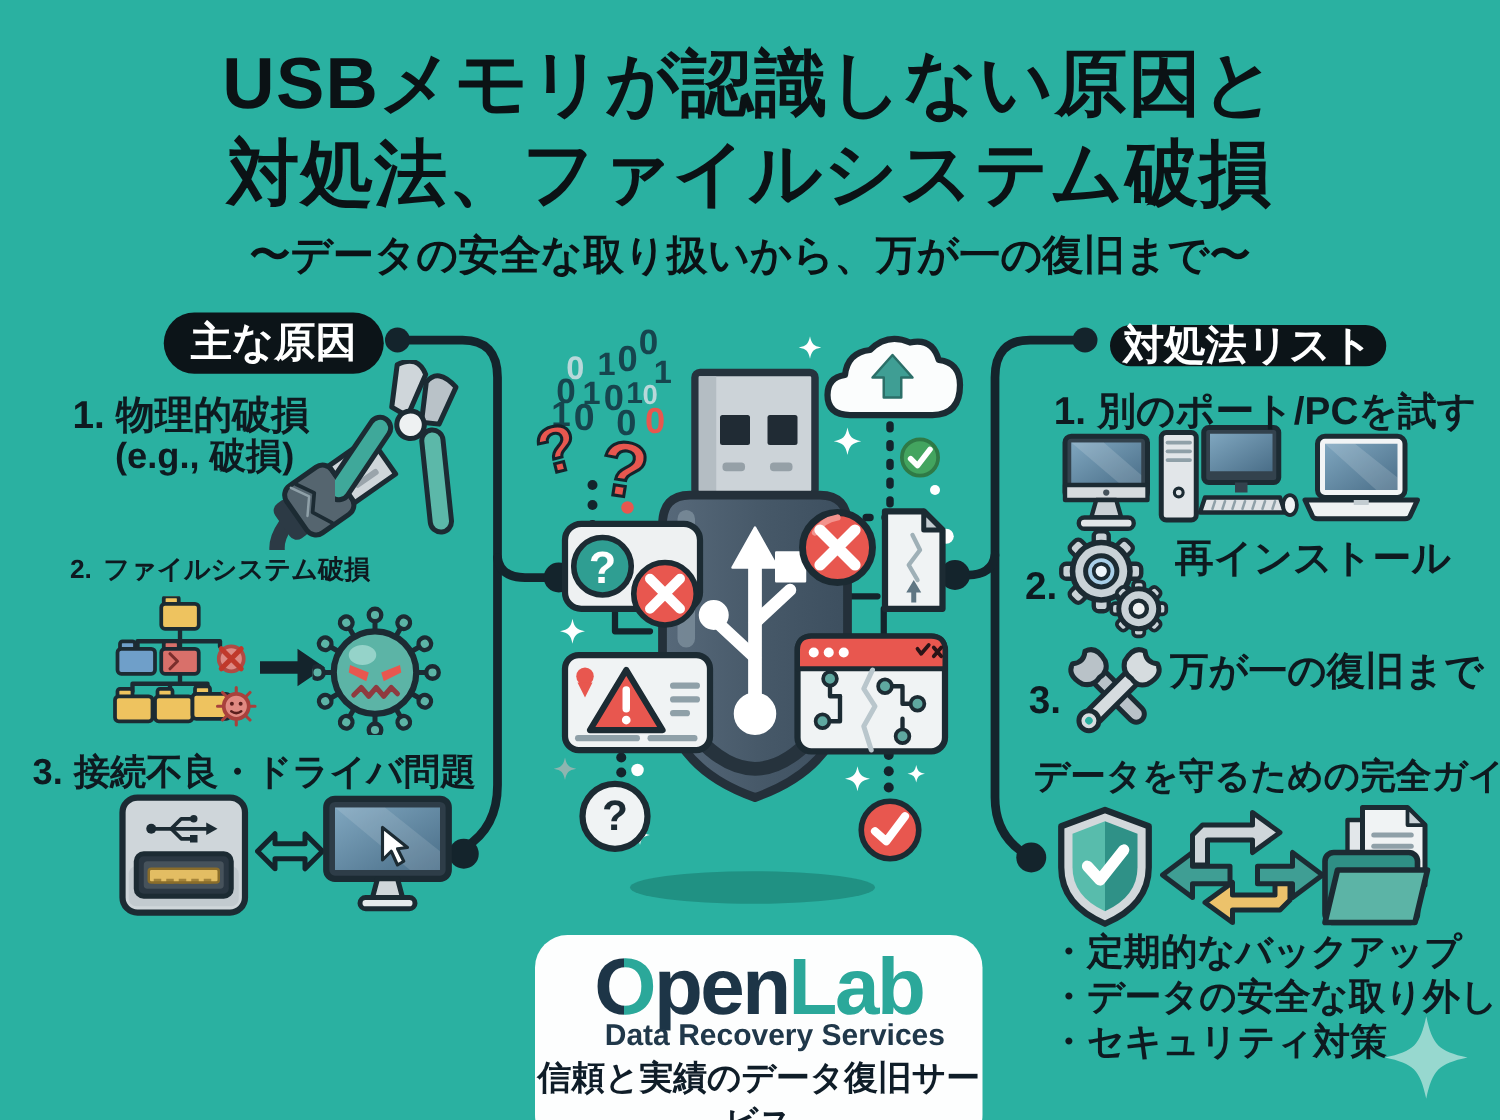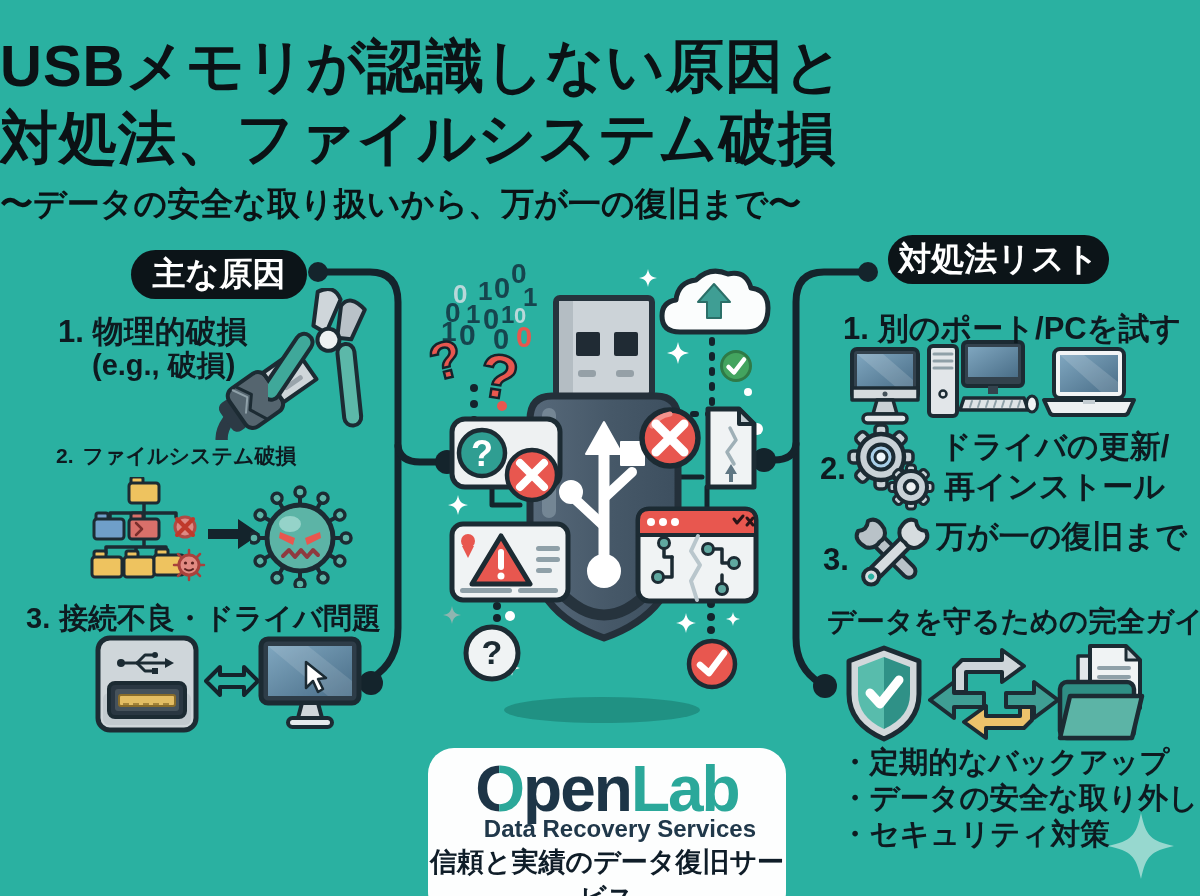--- a/index.html
+++ b/index.html
@@ -2,27 +2,27 @@
 <html><head>
 <meta charset="utf-8">
 <style>
   html,body{margin:0;padding:0;background:#1b6e64;}
   .stage{position:relative;width:1200px;height:896px;overflow:hidden;background:#2ab1a1;
          font-family:"Liberation Sans","DejaVu Sans",sans-serif;color:#0e1a20;}
   .abs{position:absolute;}
   svg{display:block;}
   svg *{stroke-linejoin:round;stroke-linecap:round;}
   .lyr1{z-index:1;}
-  .ttl{position:absolute;left:0;right:0;text-align:left;font-weight:900;color:#0b1215;z-index:3;}
+  .ttl{position:absolute;left:0;right:0;text-align:center;font-weight:900;color:#0b1215;z-index:3;}
   .t1{top:28px;font-size:58px;letter-spacing:1px;}
   .t2{top:100px;font-size:58px;letter-spacing:1px;}
   .ts{top:182px;font-size:33px;font-family:Liberation Serif, serif;}
   .badge{position:absolute;background:#0c1418;color:#fff;border-radius:28px;
          font-weight:800;font-size:33px;display:flex;align-items:center;justify-content:center;z-index:3;}
-  .txt{position:absolute;font-weight:800;color:#0e1a20;line-height:1.2;z-index:3;white-space:nowrap;text-align:center;}
+  .txt{position:absolute;font-weight:800;color:#0e1a20;line-height:1.2;z-index:3;white-space:nowrap;}
   .num{margin-right:9px;}
   .bin{position:absolute;font-weight:800;color:#16454e;line-height:1;z-index:2;}
   .bin.lt{color:#b9d8da;} .bin.rd{color:#e8574f;}
   .qm{position:absolute;color:#e8574f;font-weight:900;-webkit-text-stroke:2.5px #14242c;line-height:1;z-index:2;}
   .ic{position:absolute;z-index:2;}
   .logo-card{position:absolute;left:428px;top:748px;width:358px;height:170px;background:#fdfefe;
              border-radius:26px;z-index:4;text-align:center;}
   .logo-line{margin-top:8px;font-size:64px;font-weight:800;letter-spacing:-2px;line-height:1.05;}
   .lg-navy{color:#1d3547;} .lg-teal{color:#2ba89a;}
   .o-wrap{position:relative;display:inline-block;}
@@ -85,39 +85,38 @@
       <path transform="translate(1141 846) scale(3.3)" fill="#97d8cf" d="M0 -10 C1.5 -3 3 -1.5 10 0 C3 1.5 1.5 3 0 10 C-1.5 3 -3 1.5 -10 0 C-3 -1.5 -1.5 -3 0 -10 Z"></path>
     </g>
     <ellipse cx="602" cy="710" rx="98" ry="13" fill="#17776c" opacity="0.55"></ellipse>
   </svg>
 
   <div class="ttl t1">USBメモリが認識しない原因と</div>
   <div class="ttl t2">対処法、ファイルシステム破損</div>
   <div class="ttl ts">〜データの安全な取り扱いから、万が一の復旧まで〜</div>
 
   <div class="badge" style="left:131px;top:250px;width:176px;height:49px">主な原因</div>
-  <div class="badge" style="left:888px;top:235px;width:221px;height:49px">対処法リスト</div>
+  <div class="badge" style="left:888px;top:260px;width:221px;height:33px">対処法リスト</div>
 
   <div class="txt" style="left:58px;top:313px;font-size:31px">
     <span class="num">1.</span><span>物理的破損</span>
   </div>
   <div class="txt" style="left:92px;top:348px;font-size:29px">(e.g., 破損)</div>
   <div class="txt" style="left:56px;top:443px;font-size:21px">
     <span class="num">2.</span><span>ファイルシステム破損</span>
   </div>
   <div class="txt" style="left:26px;top:601px;font-size:29px">
     <span class="num">3.</span><span>接続不良・ドライバ問題</span>
   </div>
 
   <div class="txt" style="left:843px;top:310px;font-size:31px">
     <span class="num">1.</span><span>別のポート/PCを試す</span>
   </div>
   <div class="txt" style="left:820px;top:450px;font-size:31px">2.</div>
   <div class="txt" style="left:940px;top:427px;font-size:31px;line-height:40px">
-    <div>ドライバの更新/</div>
     <div>再インストール</div>
   </div>
   <div class="txt" style="left:823px;top:541px;font-size:31px">3.</div>
   <div class="txt" style="left:936px;top:517px;font-size:31px;line-height:40px">
     <div>万が一の復旧まで</div>
   </div>
   <div class="txt" style="left:827px;top:604px;font-size:28.5px">データを守るための完全ガイド</div>
   <div class="txt" style="left:840px;top:744px;font-size:29.5px">・定期的なバックアップ</div>
   <div class="txt" style="left:840px;top:780px;font-size:29.5px">・データの安全な取り外し</div>
   <div class="txt" style="left:840px;top:816px;font-size:29.5px">・セキュリティ対策</div>

